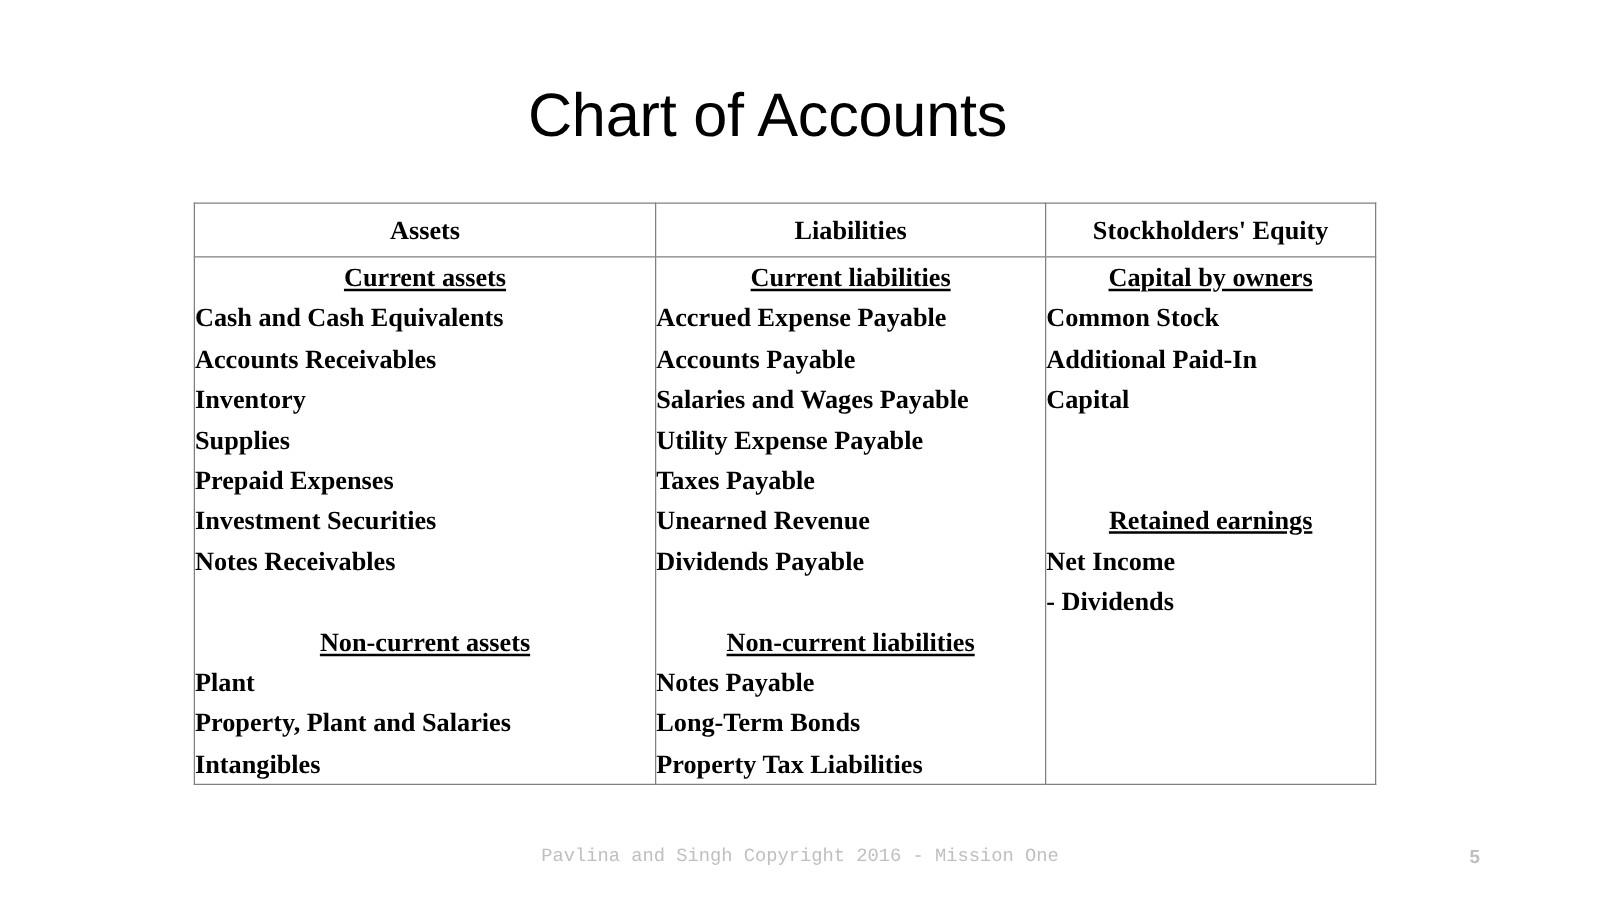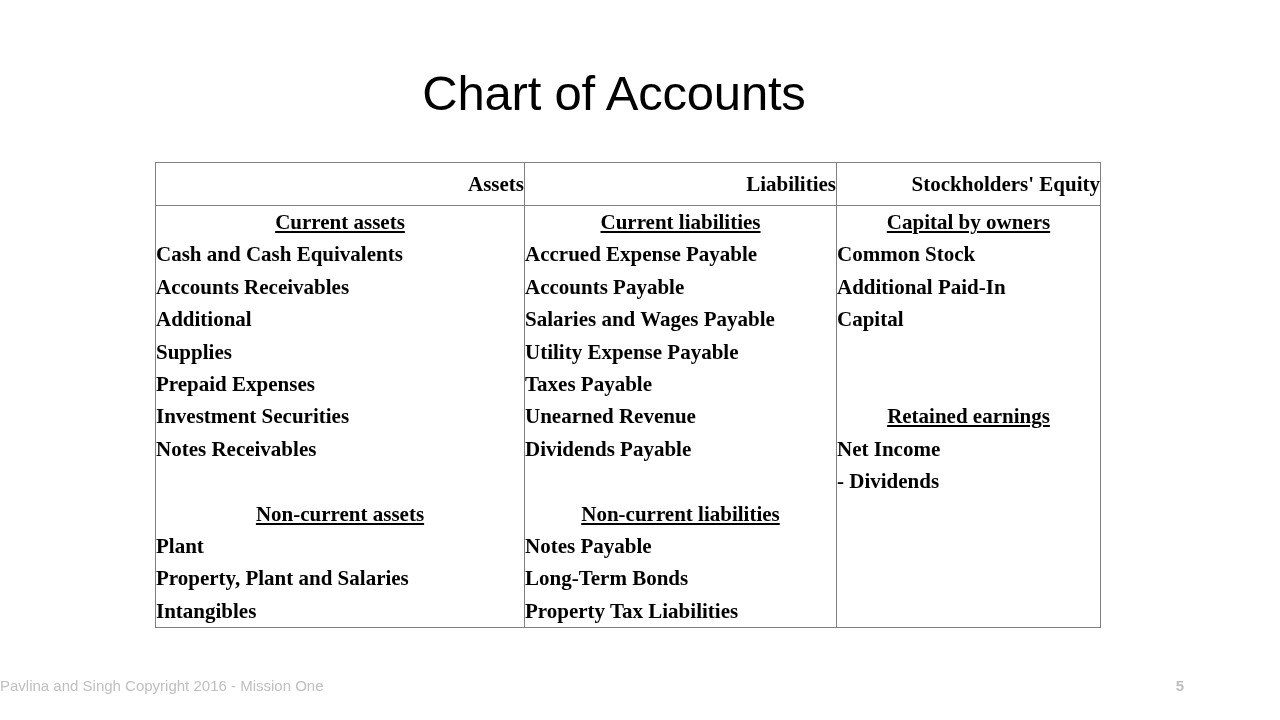--- a/index.html
+++ b/index.html
@@ -47,21 +47,21 @@
     padding: 0;
     color: #000000;
   }
 
   
   .hdr-cell {
     height: 42px;
     font-size: 21px;
     font-weight: bold;
     line-height: 42px;
-    text-align: right;
+    text-align: center;
     padding: 0 0 0 7px;
     white-space: nowrap;
     overflow: visible;
     margin-left: 38px;
   }
 
   
   .body-cell {
     padding: 3px 0 6px 7px;
     font-size: 21px;
@@ -89,21 +89,22 @@
   col.c1 { width: 369px; }
   col.c2 { width: 312px; }
   col.c3 { width: 264px; }
 
   
   #footer-credit {
     position: absolute;
     left: 0;
     top: 676px;
     width: 1280px;
-    font-family: Liberation Sans, sans-serif;
+    text-align: center;
+    font-family: Liberation Mono, monospace;
     font-size: 15px;
     line-height: 20px;
     color: #bfbfbf;
     white-space: nowrap;
   }
   #page-number {
     position: absolute;
     right: 96px;
     top: 676px;
     font-family: "Liberation Sans", "DejaVu Sans", sans-serif;
@@ -130,21 +131,21 @@
       <th class="hdr-cell">Liabilities</th>
       <th class="hdr-cell">Stockholders' Equity</th>
     </tr>
   </thead>
   <tbody>
     <tr>
       <td class="body-cell">
           <div class="acct-line section">Current assets</div>
           <div class="acct-line">Cash and Cash Equivalents</div>
           <div class="acct-line">Accounts Receivables</div>
-          <div class="acct-line">Additional</div>
+          <div class="acct-line">Inventory</div>
           <div class="acct-line">Supplies</div>
           <div class="acct-line">Prepaid Expenses</div>
           <div class="acct-line">Investment Securities</div>
           <div class="acct-line">Notes Receivables</div>
           <div class="acct-line spacer">&nbsp;</div>
           <div class="acct-line section">Non-current assets</div>
           <div class="acct-line">Plant</div>
           <div class="acct-line">Property, Plant and Salaries</div>
           <div class="acct-line">Intangibles</div>
         </td>

